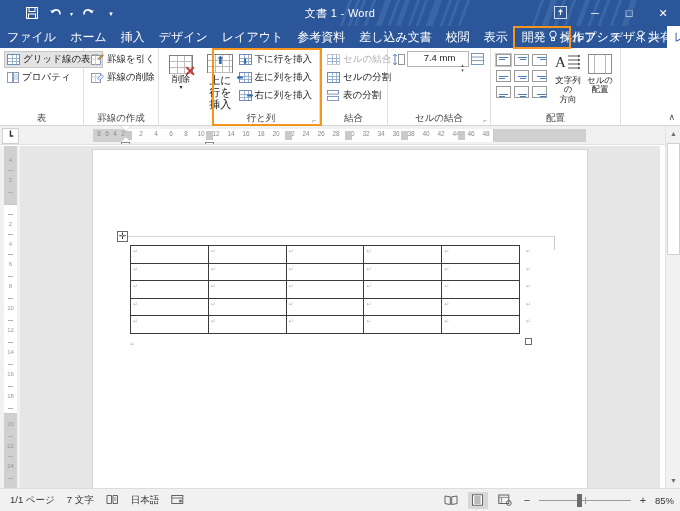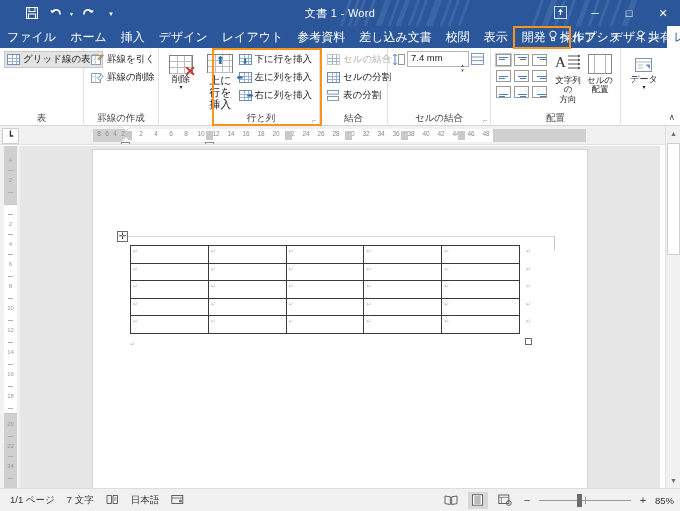--- a/index.html
+++ b/index.html
@@ -110,21 +110,21 @@
   .bluearrow { position: absolute; left: 50%; top: 1px; transform: translateX(-50%); color: #2b6cb0; font-size: 11px; line-height: 1; }
 
   .align-ico {
     width: 15px; height: 12px; border: 1px solid #9a9a9a; background: #fff; position: relative;
   }
   .align-ico i { position: absolute; left: 2px; height: 1px; background: #4a7ebb; }
   .align-cell { width: 17px; height: 14px; display: flex; align-items: center; justify-content: center; }
   .align-cell.sel { background: #e3e3e3; border: 1px solid #c6c6c6; }
 
   .spin {
-    display: flex; height: 16px; width: 62px;
+    display: flex; align-items: center; height: 16px; width: 62px;
     border: 1px solid #b5b5b5; background: #fff; font-size: 9.5px; padding-left: 3px; color: #222; flex-direction: column;
   }
   .spin-arrows {
     margin-left: auto; width: 11px; height: 14px; display: flex; flex-direction: column;
     align-items: center; justify-content: center; font-size: 5px; color: #555; line-height: 5px;
   }
   .collapse-ribbon { position: absolute; right: 5px; bottom: 3px; font-size: 9px; color: #555; }
 
   
   .hl { position: absolute; border: 2.5px solid #f7941e; pointer-events: none; }
@@ -350,20 +350,30 @@
 
       <div class="group" style="width:84px">
         <div class="gbody">
           <div class="col">
             <div class="smallbtn sel">
               <span class="ico">
                   <span class="tbl-ico"></span>
                 </span>
               <span>グリッド線の表示</span>
             </div>
+            <div class="smallbtn">
+              <span class="ico">
+                <svg width="12" height="11" viewBox="0 0 12 11">
+                  <rect x="0.5" y="0.5" width="5" height="10" fill="#fff" stroke="#7f93ad" stroke-width="0.9"></rect>
+                  <rect x="6.5" y="0.5" width="5" height="10" fill="#fff" stroke="#7f93ad" stroke-width="0.9"></rect>
+                  <path d="M7 3 H11 M7 5 H11 M7 7 H11" stroke="#9bb3d0" stroke-width="0.8"></path>
+                </svg>
+              </span>
+              <span>プロパティ</span>
+            </div>
           </div>
         </div>
         <div class="group-label">表</div>
       </div>
 
       <div class="group" style="width:75px">
         <div class="gbody">
           <div class="col">
             <div class="smallbtn">
               <span class="ico">
@@ -578,36 +588,20 @@
                 <path d="M7.5 1.5 V20.5 M18.5 1.5 V20.5" stroke="#b5b5b5" stroke-width="1"></path>
               </svg>
             </span>
             <span class="lbl" style="white-space:pre-line;font-size:8.5px">セルの
 配置</span>
           </div>
         </div>
         <div class="group-label">配置</div>
       </div>
 
-      <div class="group" style="width:46px;border-right:none">
-        <div class="gbody">
-          <div class="bigbtn" style="padding-top:5px">
-            <span class="ico">
-              <svg width="20" height="18" viewBox="0 0 20 18">
-                <rect x="1.5" y="2.5" width="16" height="13" fill="#fff" stroke="#7f93ad" stroke-width="1"></rect>
-                <path d="M1.5 6 H17.5" stroke="#9bb3d0" stroke-width="0.9"></path>
-                <path d="M4 9 H9 M4 12 H9" stroke="#9bb3d0" stroke-width="0.9"></path>
-                <path d="M11.5 8.5 L16 8.5 L16 13 Z" fill="#6f8eb5"></path>
-              </svg>
-            </span>
-            <span class="lbl">データ</span>
-            <span class="caret-sm">▾</span>
-          </div>
-        </div>
-      </div>
 
     </div>
     <div class="collapse-ribbon">∧</div>
   </div>
 
   <div class="hruler">
     <div class="hruler-track">
       <div class="hr-seg hr-margin" style="left:73px;width:33px"></div>
       <div class="hr-seg hr-page" style="left:106px;width:368px"></div>
       <div class="hr-seg hr-margin" style="left:474px;width:92px"></div>

